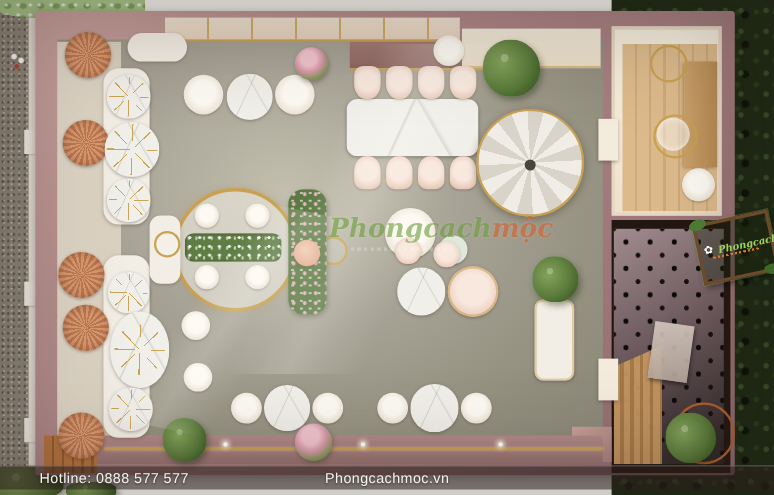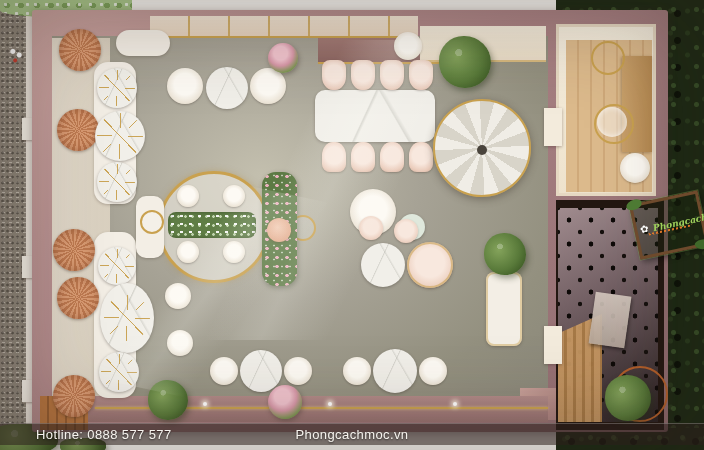--- a/index.html
+++ b/index.html
@@ -173,20 +173,24 @@
   <div class="a rd marble" style="left:373px;top:349px;width:44px;height:44px;"></div>
   <div class="a chair" style="left:343px;top:357px;width:28px;height:28px;"></div>
   <div class="a chair" style="left:419px;top:357px;width:28px;height:28px;"></div>
   <div class="a tree" style="left:148px;top:380px;width:40px;height:40px;"></div>
   <div class="a pinkt" style="left:268px;top:385px;width:34px;height:34px;"></div>
 
   <div class="a beam" style="left:120px;top:40px;width:420px;height:300px;"></div>
   <div class="a beam" style="left:60px;top:180px;width:300px;height:220px;transform:rotate(12deg);"></div>
   <div class="a vig" style="left:0;top:0;width:704px;height:450px;z-index:25;"></div>
 
+  <div class="wm">
+    <span class="wm-green">Phongcach</span><span class="wm-green wm-orange">mộc</span>
+    <div class="dashes" style="margin:4px 0 0 20px;width:92px;opacity:.7;"></div>
+  </div>
 
   <div class="clogo">
     <div class="leaf1"></div>
     <div class="leaf2"></div>
     <div class="clogo-row">
       <span class="clogo-flower">✿</span>
       <span class="clogo-text">Phongcach</span>
     </div>
     <div class="clogo-dashes"></div>
   </div>

